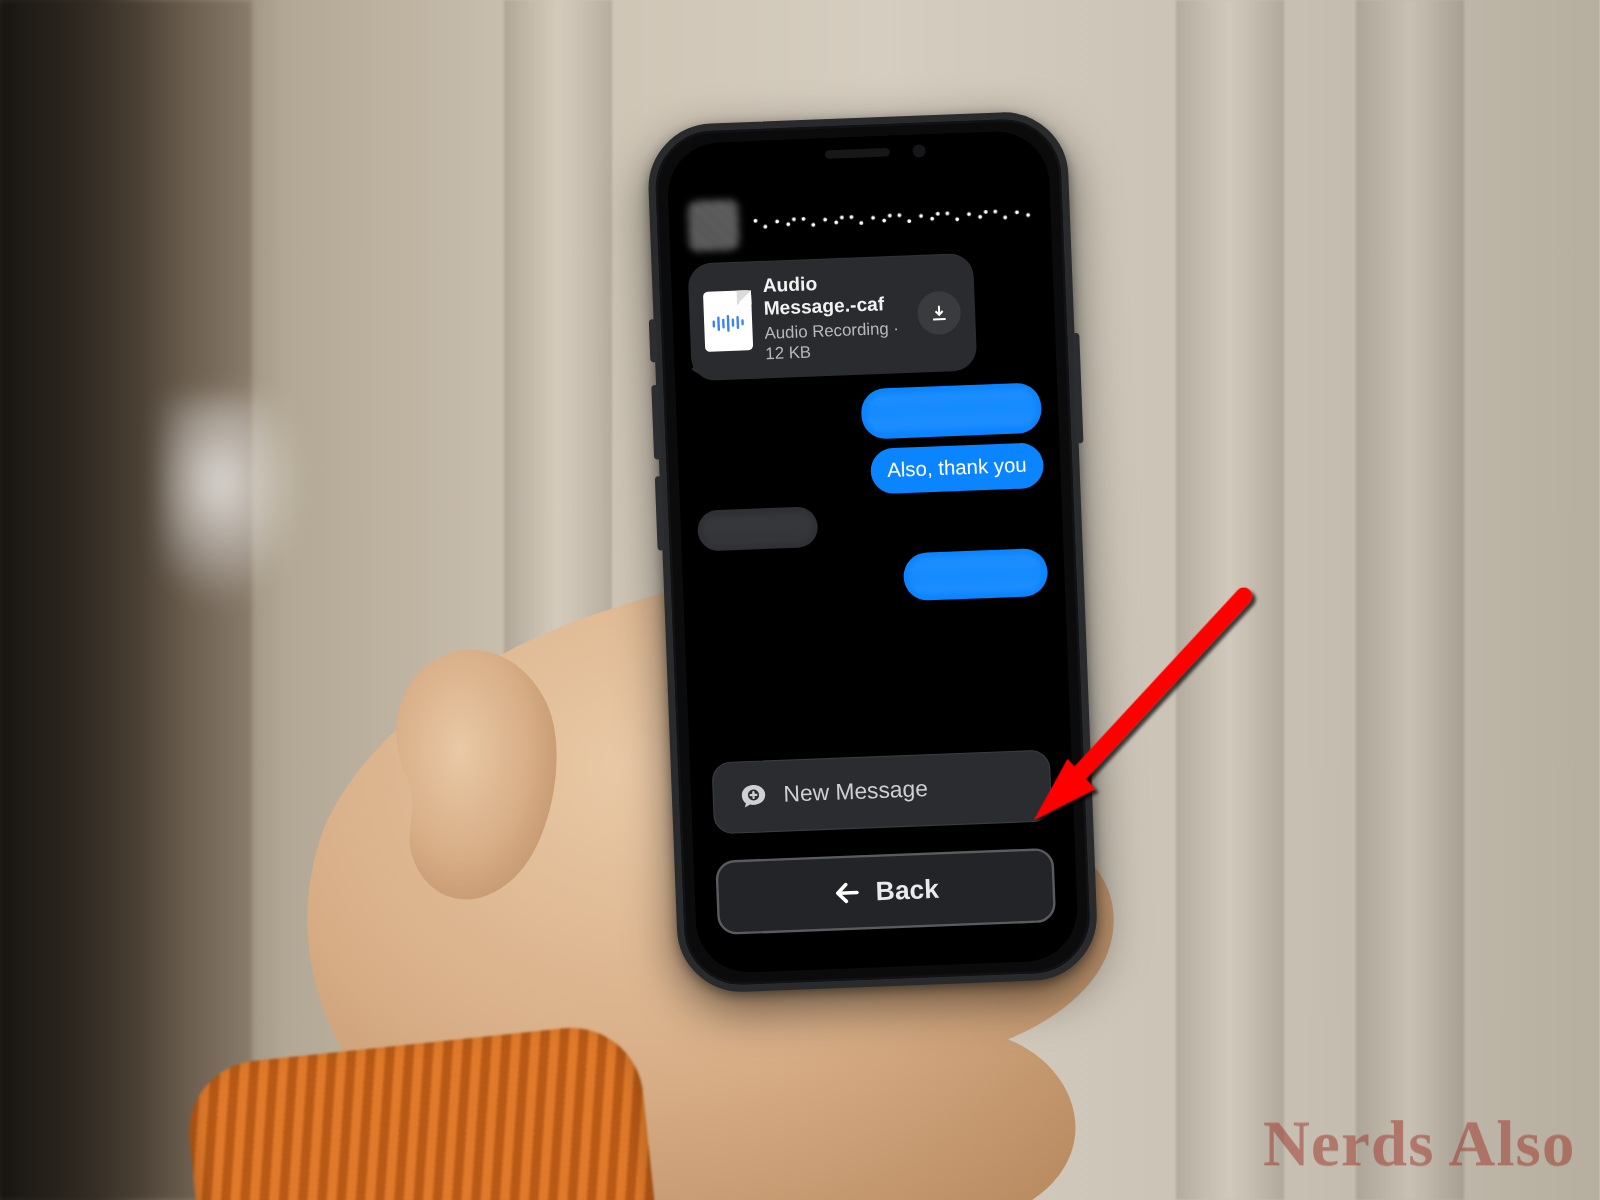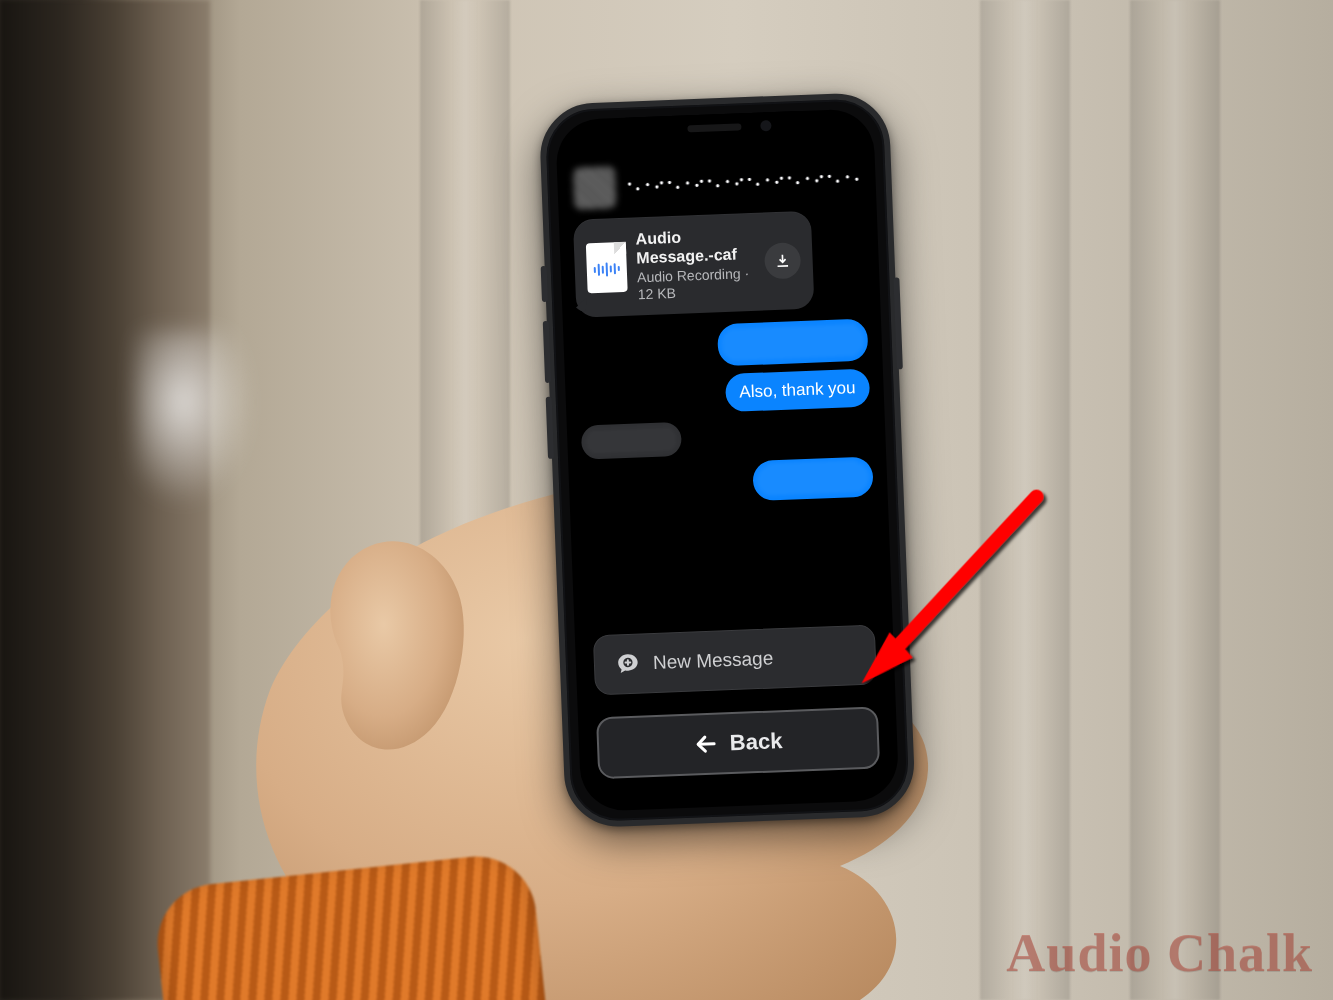--- a/index.html
+++ b/index.html
@@ -324,13 +324,13 @@
     <filter id="ds" x="-20%" y="-20%" width="160%" height="160%">
       <feDropShadow dx="3" dy="3" stdDeviation="1.5" flood-color="#000" flood-opacity="0.7"></feDropShadow>
     </filter>
   </defs>
   <g filter="url(#ds)">
     <line x1="200" y1="20" x2="52" y2="168" stroke="#ff0000" stroke-width="14" stroke-linecap="round"></line>
     <polygon points="18,200 70,176 48,150" fill="#ff0000"></polygon>
   </g>
 </svg>
 
-<div class="watermark">Audio Chalk</div>
+<div class="watermark">Nerds Also</div>
 
 </body></html>

